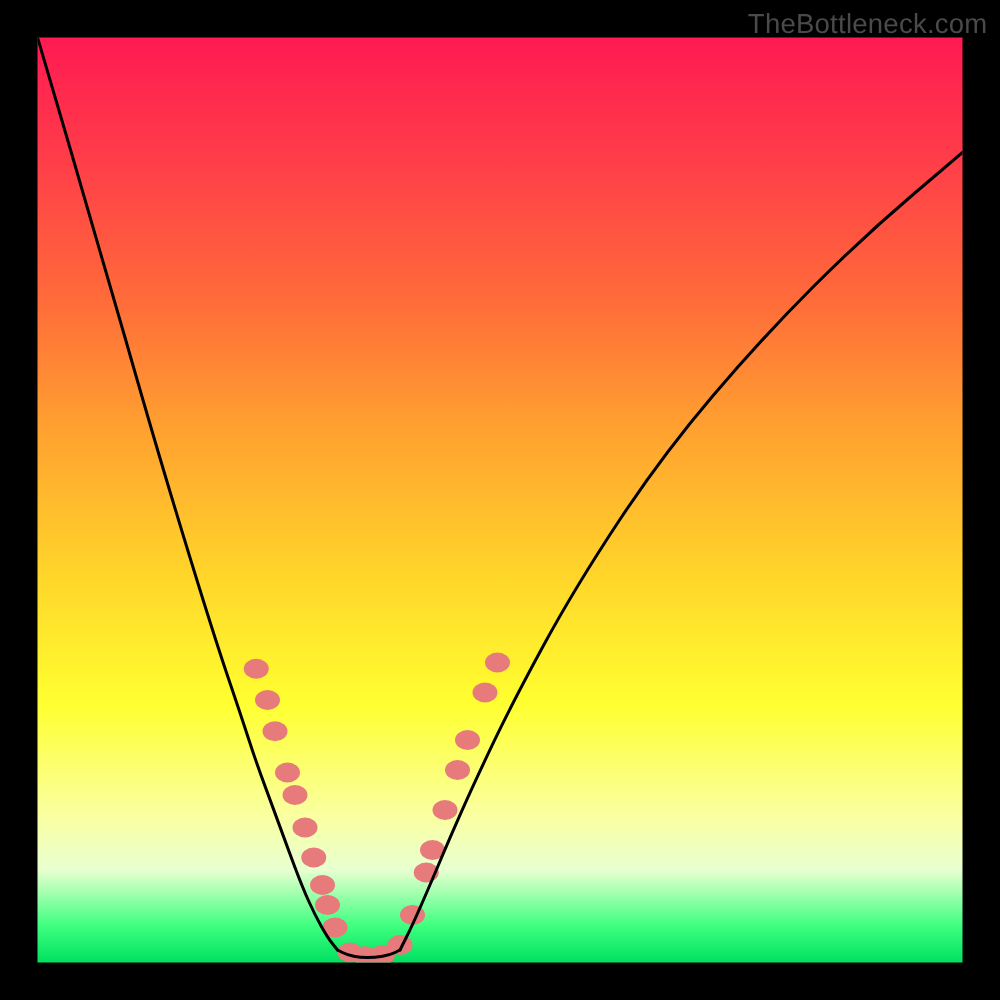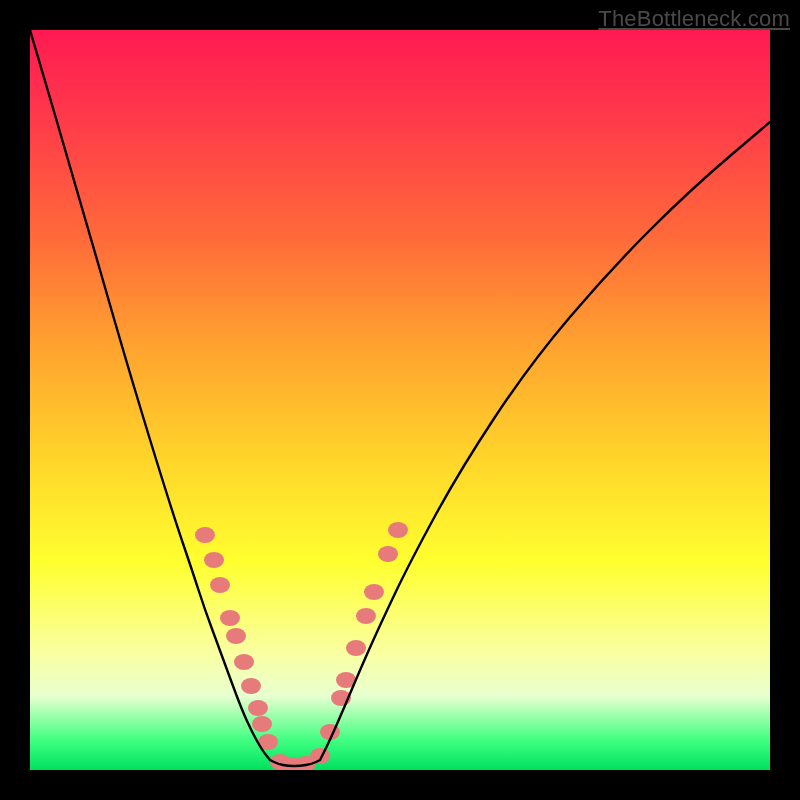--- a/index.html
+++ b/index.html
@@ -40,21 +40,20 @@
     );
   }
   .watermark {
     position: absolute;
     top: 6px;
     right: 10px;
     color: #4a4a4a;
     font-size: 22px;
     font-weight: 400;
     letter-spacing: 0.2px;
-    text-decoration: underline;
   }
   svg.curves {
     position: absolute;
     top: 0;
     left: 0;
   }
   .curve {
     fill: none;
     stroke: #000;
     stroke-width: 2.4;

